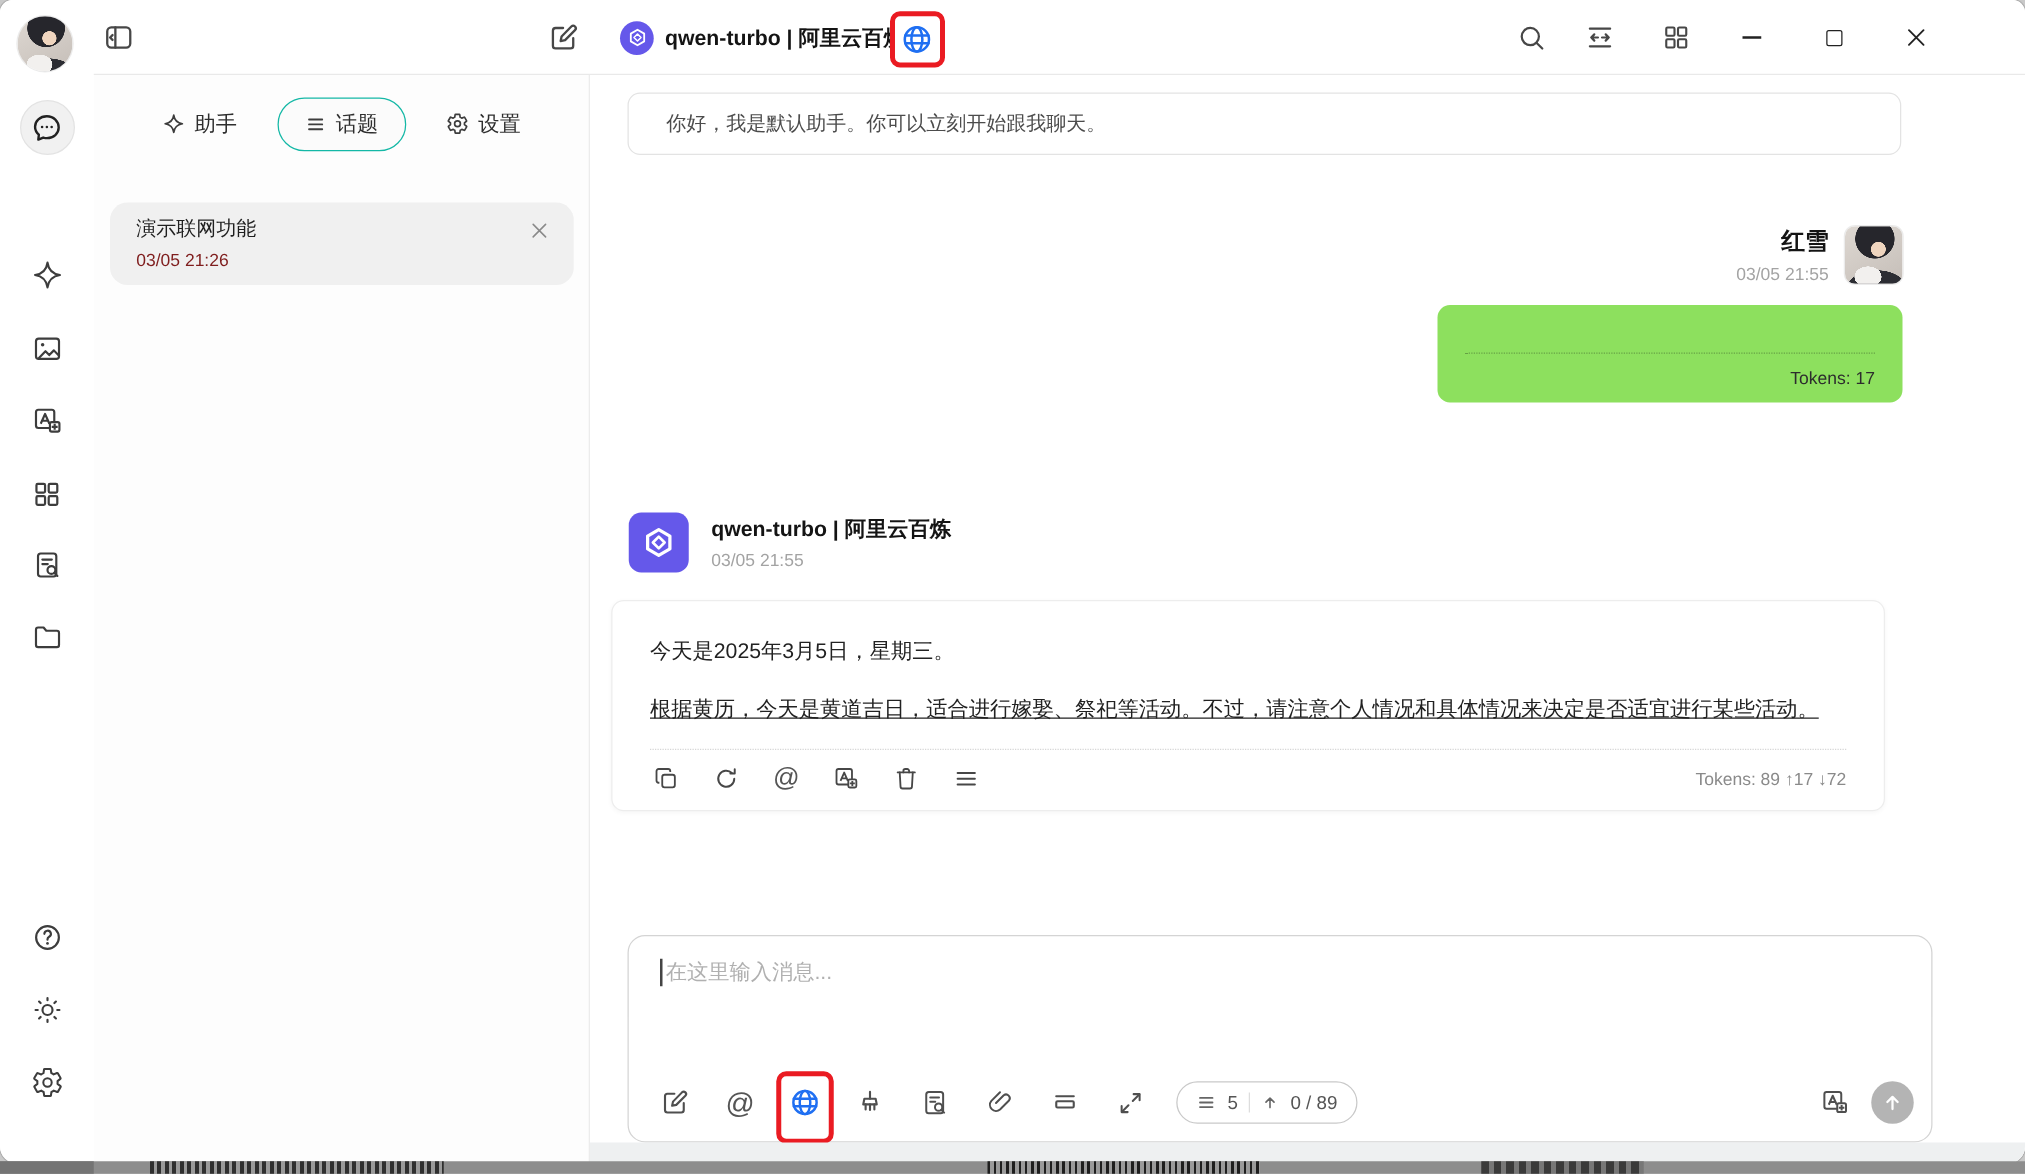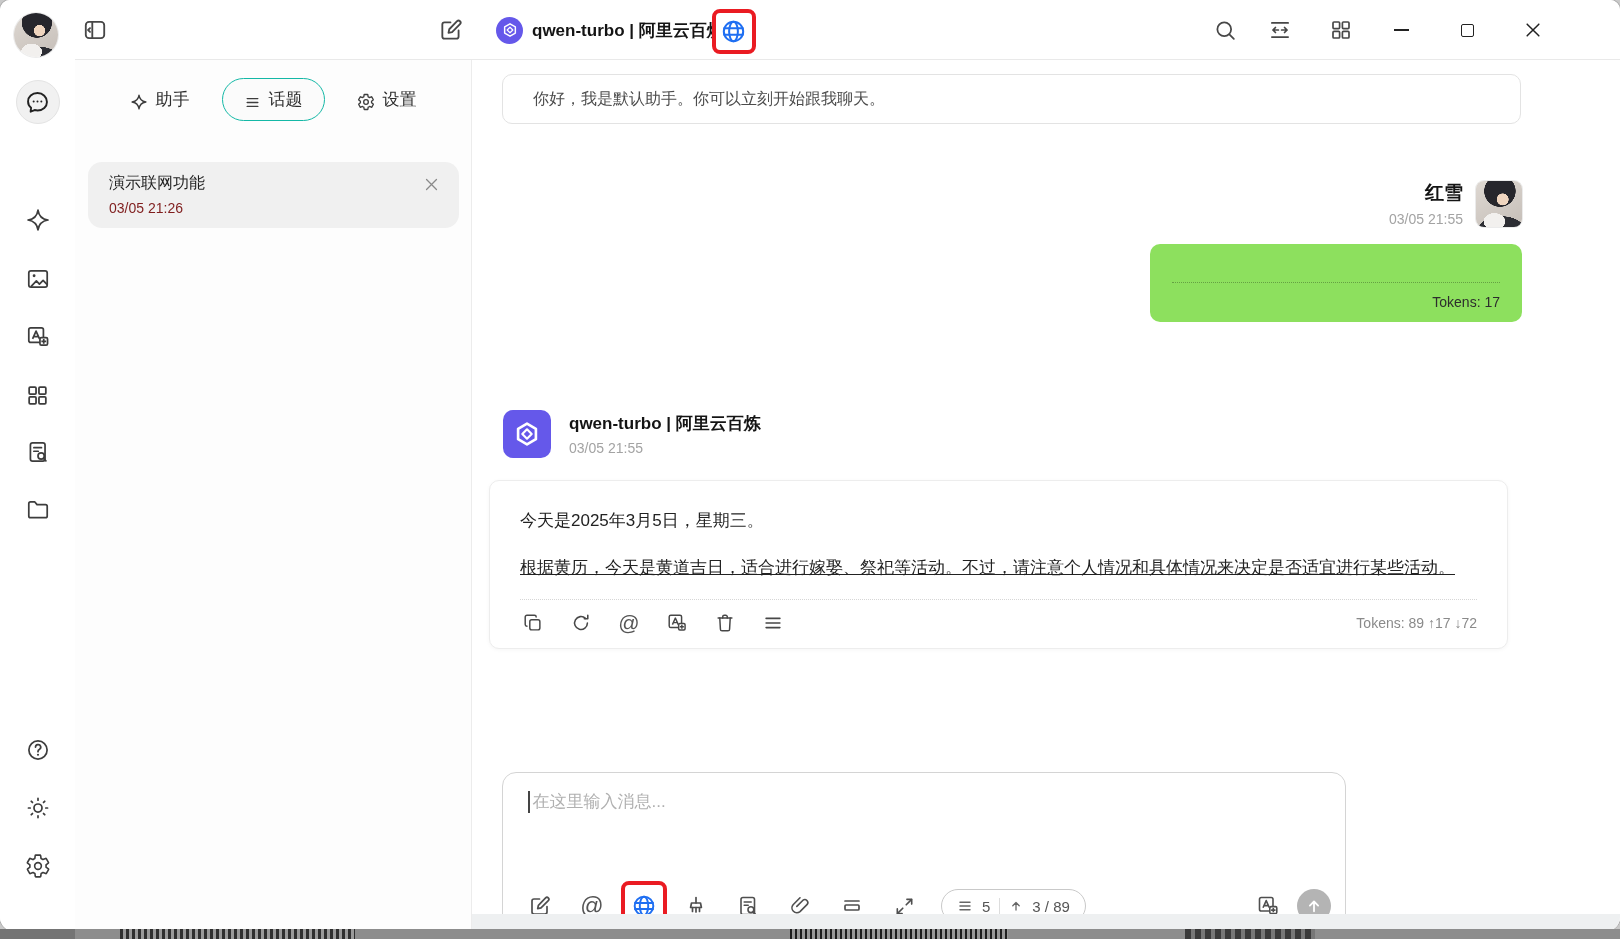--- a/index.html
+++ b/index.html
@@ -45,21 +45,21 @@
   .rail { position:absolute; left:0; top:60px; bottom:0; width:75px; background:#fff; }
   .rail-btn { position:absolute; left:50%; transform:translateX(-50%); width:44px; height:44px;
     display:flex; align-items:center; justify-content:center; color:#3d3d3d; cursor:pointer; }
   .rail-btn.active { background:#f1f1f1; border:1px solid #e3e3e3; border-radius:50%; }
 
   
   .topics { position:absolute; left:75px; top:60px; bottom:0; width:397px; background:#fdfdfd;
     border-right:1px solid #ececec; }
   .tabs-row { position:absolute; left:0; right:0; top:16px; height:46px; display:flex;
     align-items:center; justify-content:center; gap:26px; }
-  .tab { display:flex; align-items:flex-end; gap:8px; font-size:17px; color:#2e2e2e; cursor:pointer;
+  .tab { display:flex; align-items:center; gap:8px; font-size:17px; color:#2e2e2e; cursor:pointer;
     padding:9px 6px; }
   .tab.pill { border:1px solid #14b8a6; border-radius:999px; padding:9px 21px; background:#fbfbfb; }
   .topic-card { position:absolute; left:13px; top:102px; width:371px; height:66px; background:#f0f0f0;
     border-radius:14px; cursor:pointer; }
   .topic-title { position:absolute; left:21px; top:11px; font-size:16px; color:#1f1f1f; }
   .topic-time { position:absolute; left:21px; top:38px; font-size:14px; color:#7f1d1d; }
   .topic-close { position:absolute; right:16px; top:10px; width:24px; height:24px; color:#8a8a8a; }
 
   
   .chat { position:absolute; left:472px; top:60px; right:0; bottom:0; background:#fff; overflow:visible; }
@@ -99,21 +99,21 @@
     padding:24px 30px 12px 30px; }
   .asst-p { font-size:17px; line-height:1.9; color:#222; }
   .asst-p + .asst-p { margin-top:15px;text-decoration:underline; }
   .action-row { margin-top:14px; border-top:1px dotted #d6d6d6; padding-top:10px; display:flex;
     align-items:center; gap:22px; color:#555; }
   .action-row .icon-btn { width:26px; height:26px; }
   .at-glyph { font-size:21px; color:#555; line-height:1; }
   .tokens-right { margin-left:auto; font-size:14px; color:#8a8a8a; }
 
   
-  .input-box { position:absolute; left:30px; top:712px; width:844px; height:166px; background:#fff;
+  .input-box { position:absolute; left:30px; top:688px; width:1044px; height:166px; background:#fff;
     border:1px solid #d4d4d4; border-radius:14px; overflow:visible; }
   .input-placeholder { position:absolute; left:25px; top:17px; font-size:17px; color:#b0b0b0;
     display:flex; align-items:center; }
   .caret { width:1.5px; height:22px; background:#444; margin-right:3px; }
   .input-toolbar { position:absolute; left:22px; right:14px; bottom:13px; height:36px; display:flex;
     align-items:center; gap:22px; }
   .input-toolbar .icon-btn { width:30px; height:30px; color:#4f4f4f; }
   .globe-wrap { position:relative; }
   .red-box-bottom { position:absolute; left:-8px; top:-10px; width:46px; height:58px;
     border:4px solid #ea1b22; border-radius:8px; pointer-events:none; }
@@ -510,21 +510,21 @@
                 <path d="M4.5 6.5h15M4.5 12h15M4.5 17.5h15"></path>
               </svg>
           </span>
           <span>5</span>
           <span class="pill-div"></span>
           <span>
             <svg width="14" height="14" viewBox="0 0 24 24" fill="none" stroke="#666" stroke-width="2.2" stroke-linecap="round" stroke-linejoin="round">
                 <path d="M12 19V6M6.5 11.5 12 6l5.5 5.5"></path>
               </svg>
           </span>
-          <span>3 / 89</span>
+          <span>0 / 89</span>
         </div>
 
         <div class="right-group">
           <div class="icon-btn">
             <span>
               <svg width="24" height="24" viewBox="0 0 24 24" fill="none" stroke="currentColor" stroke-width="1.6" stroke-linejoin="round">
                   <rect x="3.5" y="3.5" width="13.5" height="13.5" rx="1.8"></rect>
                   <path d="M7 13.8 10.2 6.6l3.2 7.2M8.1 11.6h4.2"></path>
                   <rect x="13.8" y="12.6" width="7" height="7" rx="1.3" fill="#fff"></rect>
                   <path d="M17.3 13.9v4.4M15.1 16.1h4.4"></path>

